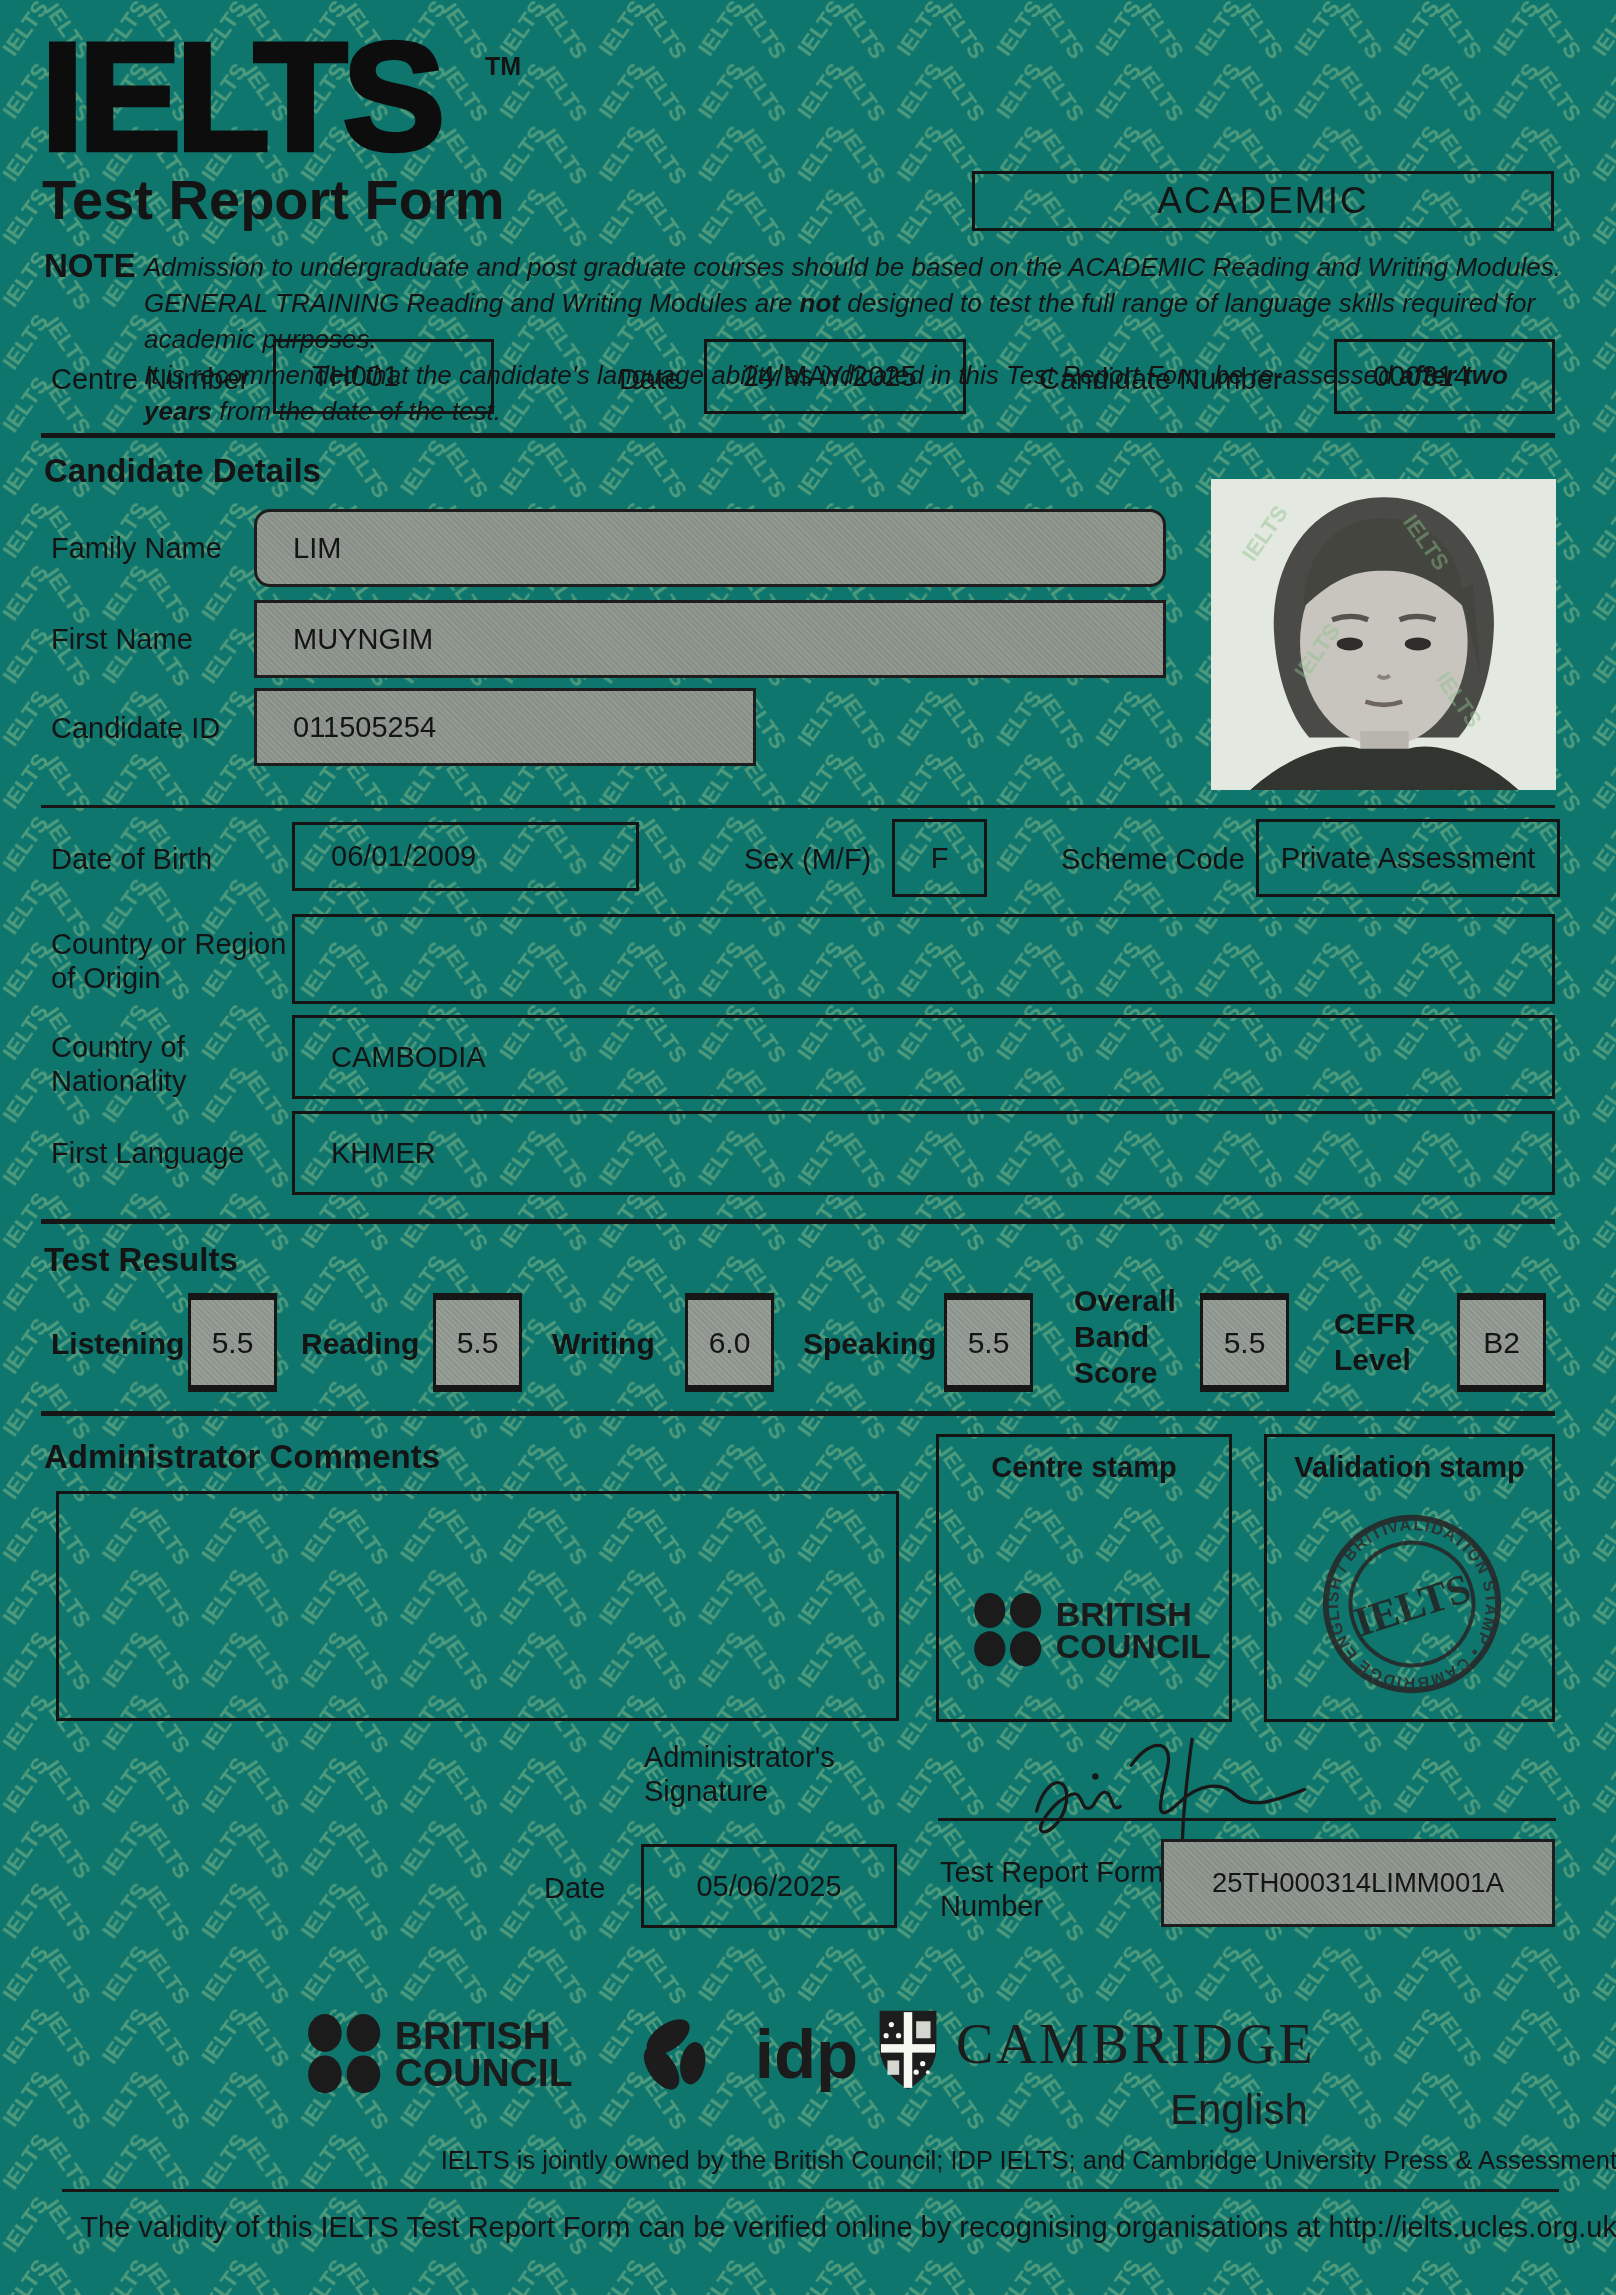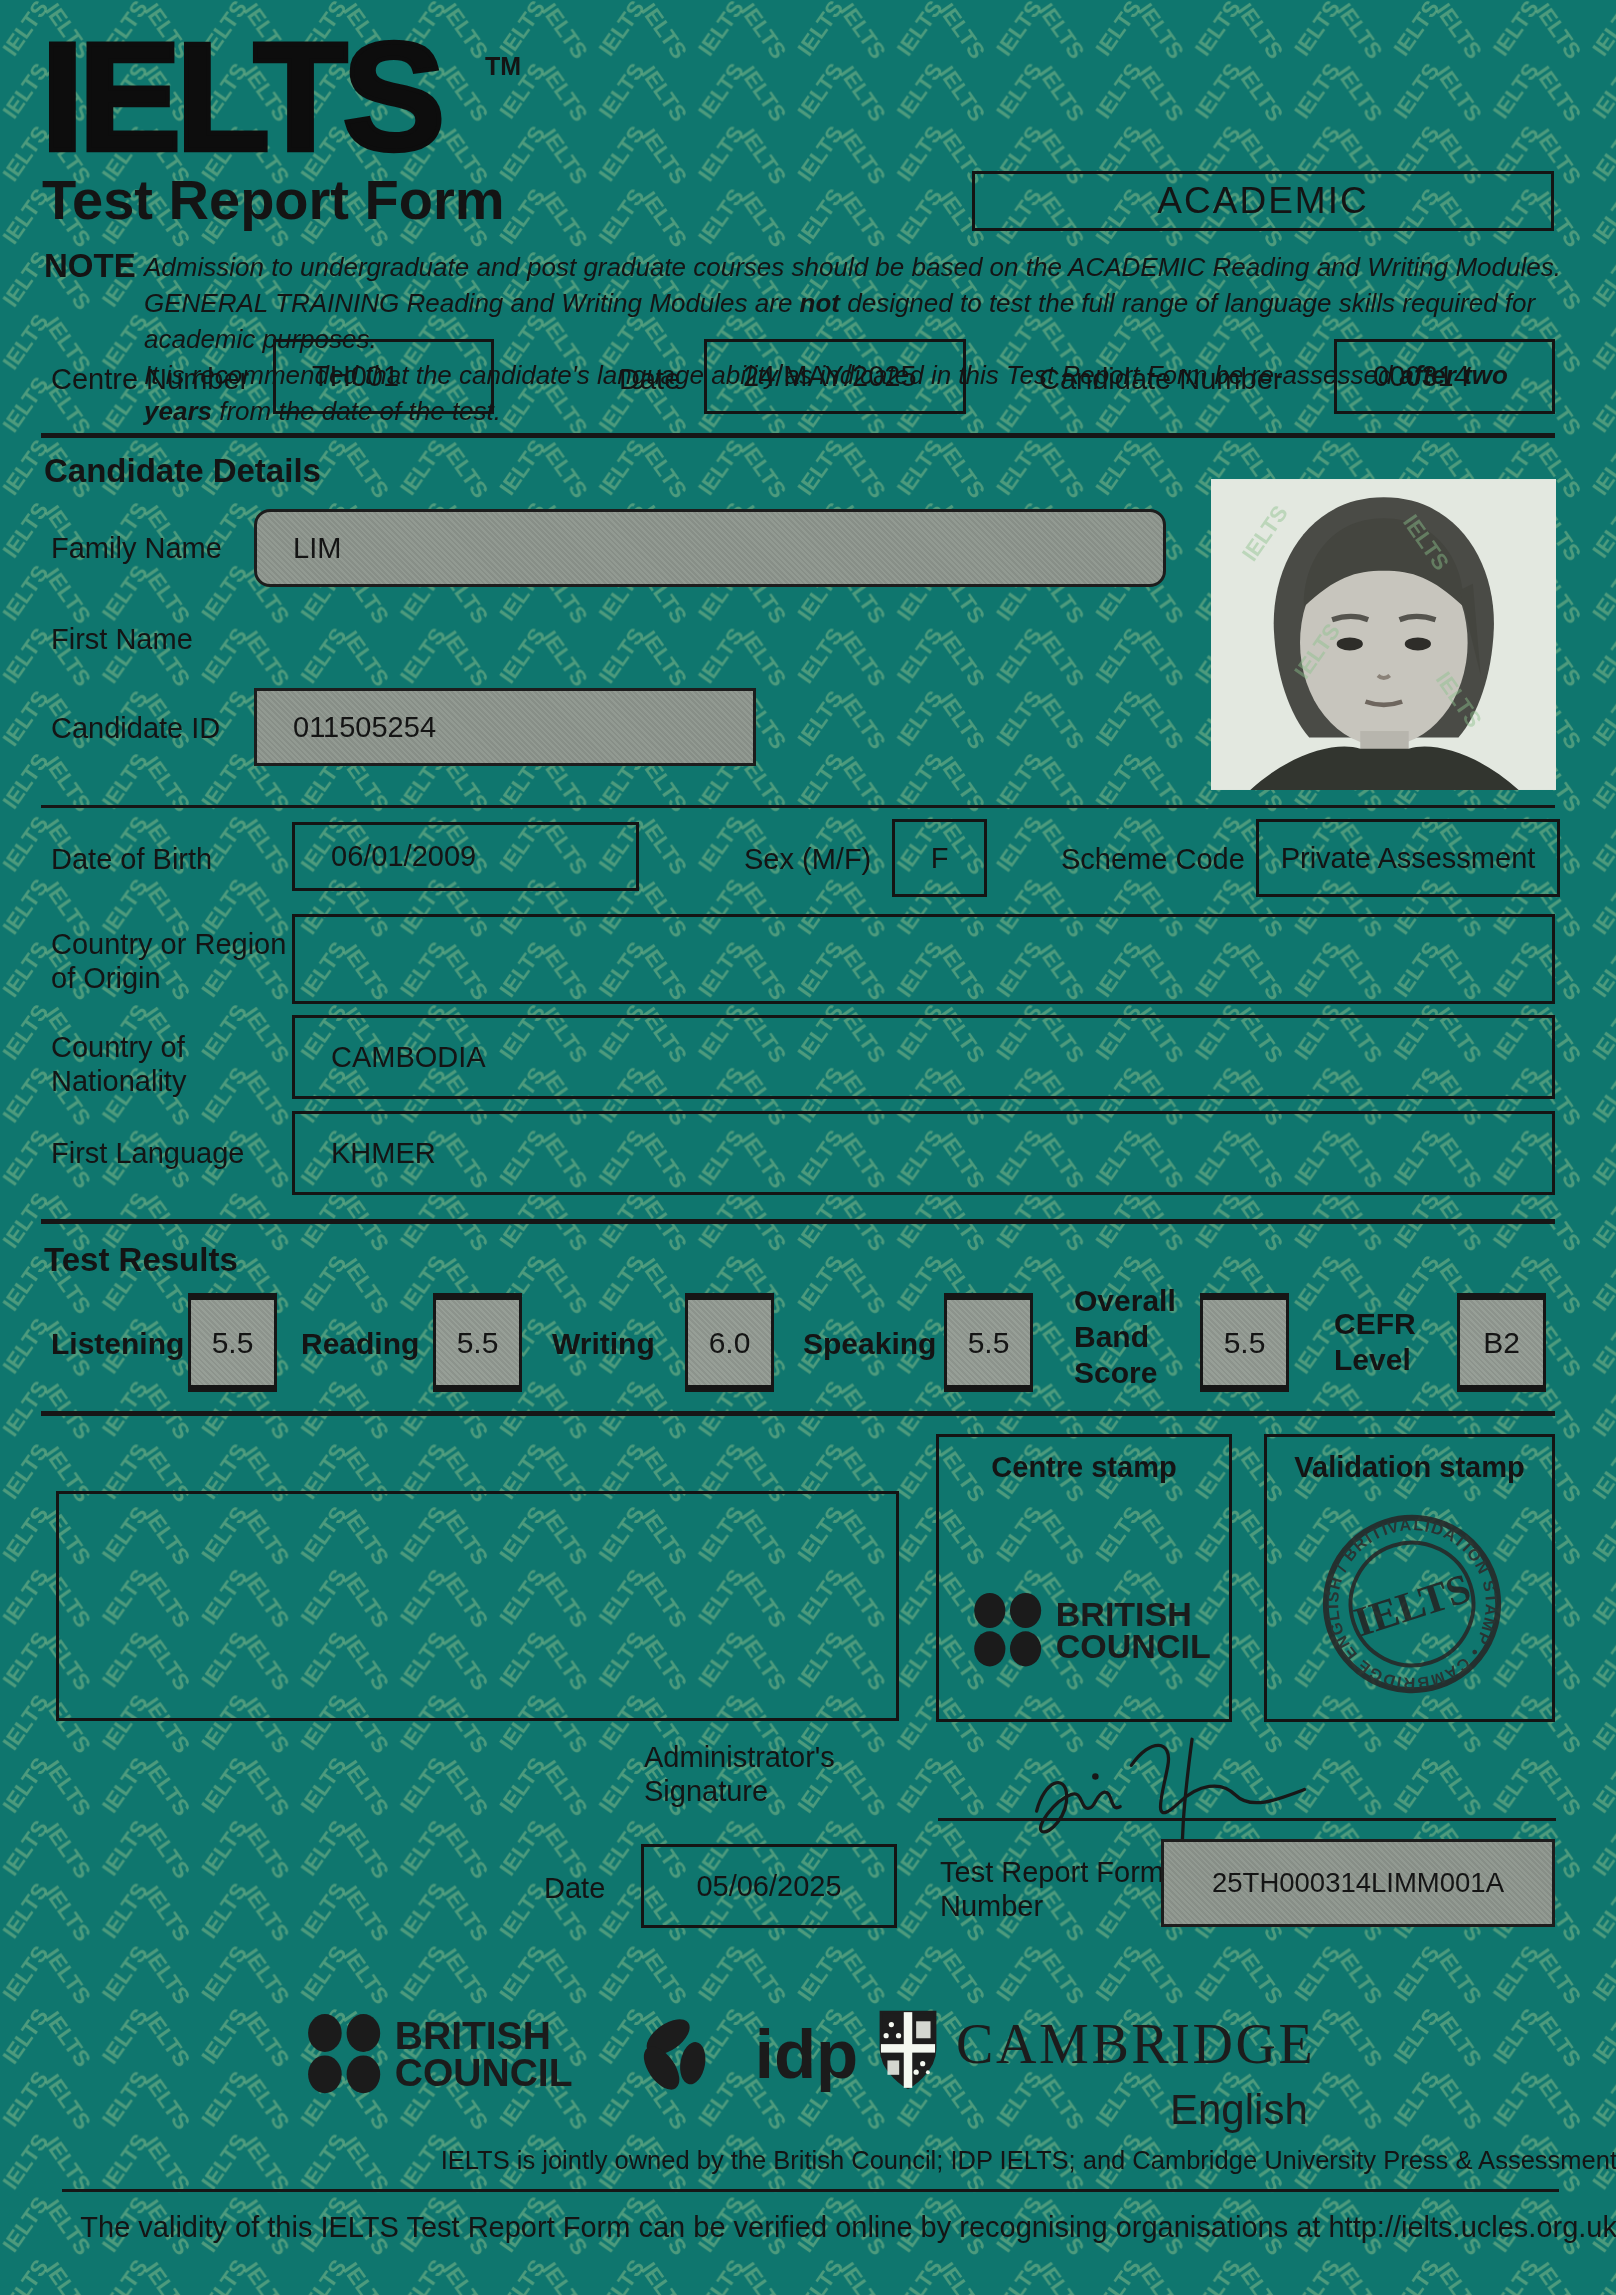--- a/index.html
+++ b/index.html
@@ -80,20 +80,23 @@
   <div class="rule" style="left:41px;top:433px;width:1514px;height:4.6px;"></div>
 
   <div class="abs heading" style="left:44px;top:452px;">Candidate Details</div>
 
   <div class="abs lbl" style="left:51px;top:531px;">Family Name</div>
   <div class="abs box redacted" style="left:254px;top:509px;width:912px;height:78px;border-radius:16px;">
     <span class="val">LIM</span>
   </div>
 
   <div class="abs lbl" style="left:51px;top:622px;">First Name</div>
+  <div class="abs box redacted" style="left:254px;top:600px;width:912px;height:78px;">
+    <span class="val">MUYNGIM</span>
+  </div>
 
   <div class="abs lbl" style="left:51px;top:711px;">Candidate ID</div>
   <div class="abs box redacted" style="left:254px;top:688px;width:502px;height:78px;">
     <span class="val">011505254</span>
   </div>
 
   <svg class="abs" style="left:1211px;top:479px;" width="345" height="311" viewBox="0 0 527 475">
     <rect width="527" height="475" fill="#e3e8e0"></rect>
     <path d="M264 28 C150 28 92 130 96 230 C99 300 120 360 150 395 L378 395 C408 360 429 300 432 230 C436 130 378 28 264 28 Z" fill="#4a4b46"></path>
     <ellipse cx="264" cy="250" rx="128" ry="158" fill="#c7c5bd"></ellipse>
@@ -187,20 +190,21 @@
   <div class="abs score-lbl" style="left:1334px;top:1306px;">
     <div>CEFR</div>
       <div>Level</div>
   </div>
   <div class="abs score-box" style="left:1457px;top:1293px;">
     <span class="score-val">B2</span>
   </div>
 
   <div class="rule" style="left:41px;top:1411px;width:1514px;height:4.6px;"></div>
 
+  <div class="abs heading" style="left:44px;top:1438px;">Administrator Comments</div>
   <div class="abs box" style="left:56px;top:1491px;width:843px;height:230px;"></div>
 
   <div class="abs stamp-box" style="left:936px;top:1434px;width:296px;height:288px;">
     <div class="stamp-lbl" style="margin-top:14.4px;">Centre stamp</div>
     <div class="bc-wrap" style="position:absolute;left:33px;top:154px;">
       <svg width="72" height="78" viewBox="0 0 110 120">
         <ellipse cx="27" cy="30" rx="24" ry="27" fill="#1b1b1b"></ellipse>
         <ellipse cx="82" cy="30" rx="24" ry="27" fill="#1b1b1b"></ellipse>
         <ellipse cx="27" cy="89" rx="24" ry="27" fill="#1b1b1b"></ellipse>
         <ellipse cx="82" cy="89" rx="24" ry="27" fill="#1b1b1b"></ellipse>

